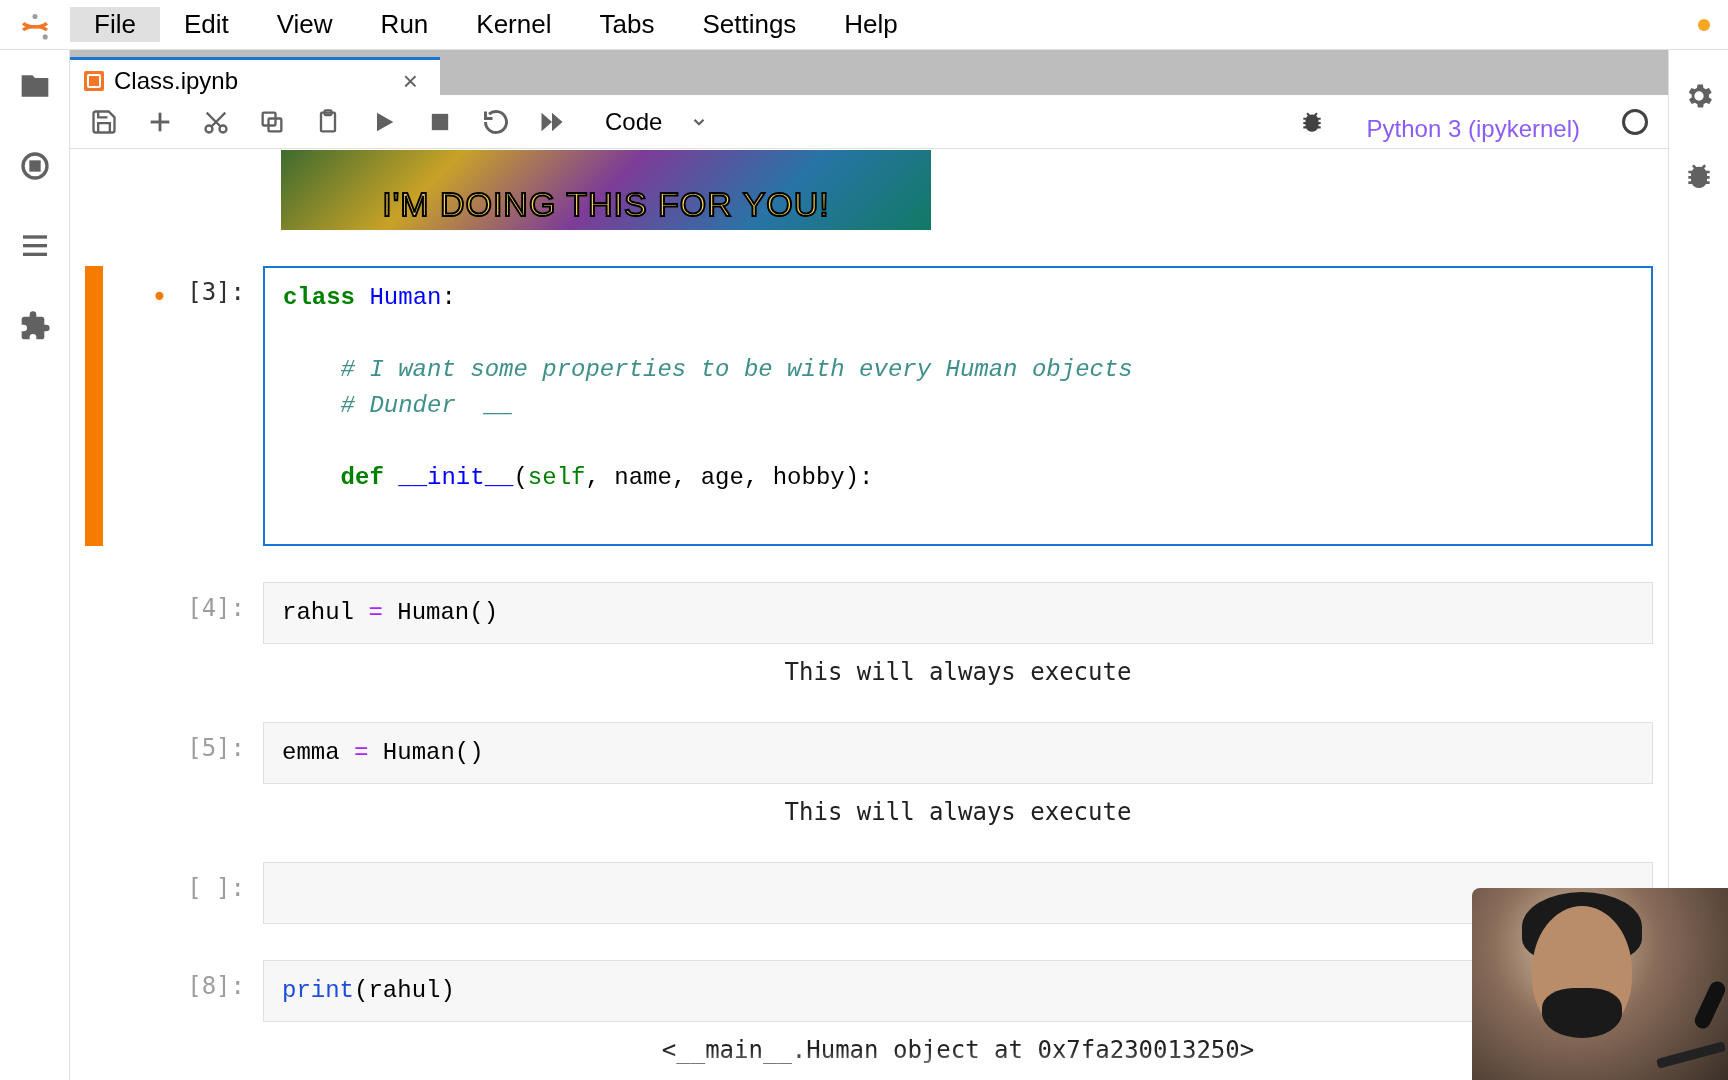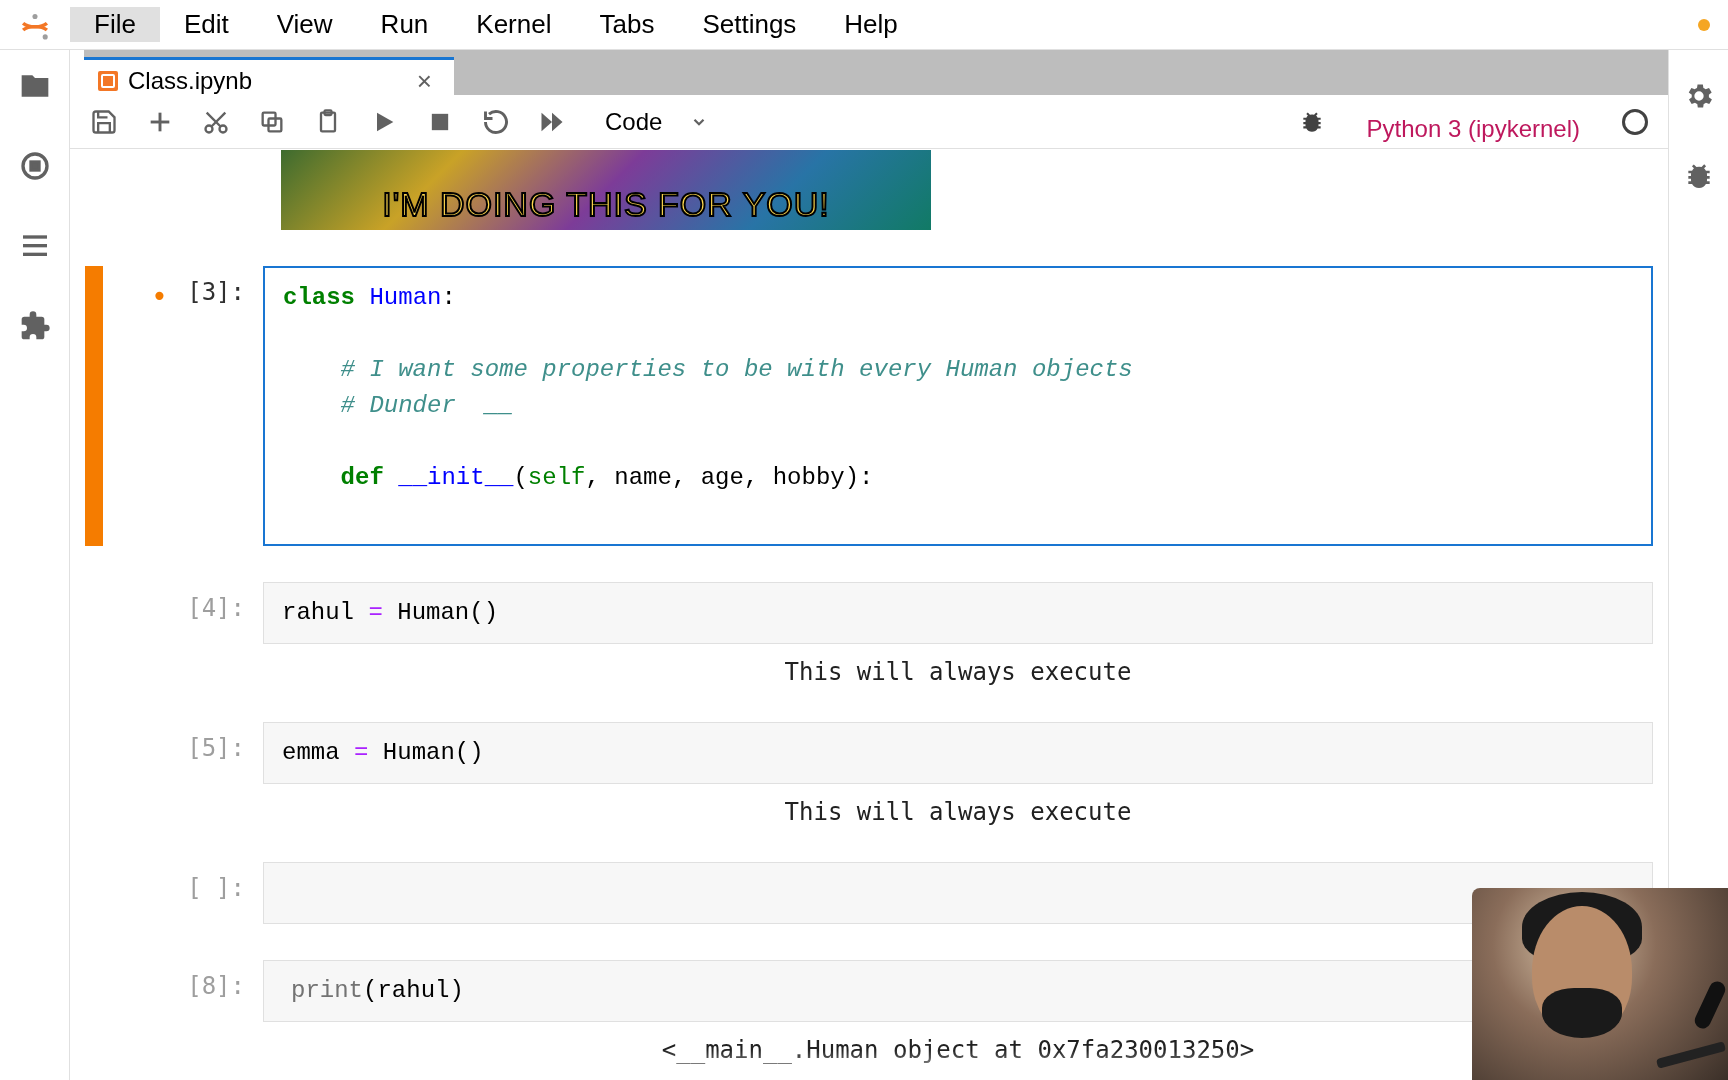--- a/index.html
+++ b/index.html
@@ -16,35 +16,35 @@
 
   
   .left-sidebar { position: absolute; left: 0; top: 50px; width: 70px; bottom: 0; background: #fff; border-right: 1px solid #e0e0e0; display: flex; flex-direction: column; align-items: center; padding-top: 20px; gap: 48px; }
   .side-icon { width: 32px; height: 32px; color: #616161; cursor: pointer; display:flex; align-items:center; justify-content:center;}
   .side-icon svg { width: 100%; height: 100%; }
 
   
   .right-sidebar { position: absolute; right: 0; top: 50px; width: 60px; bottom: 0; background: #fff; border-left: 1px solid #e0e0e0; display: flex; flex-direction: column; align-items: center; padding-top: 30px; gap: 48px; }
 
   
-  .tab-area { position: absolute; left: 84px; top: 50px; right: 60px; height: 52px; background: #bdbdbd; display: flex; align-items: flex-end; }
+  .tab-area { position: absolute; left: 70px; top: 50px; right: 60px; height: 52px; background: #bdbdbd; display: flex; align-items: flex-end; }
   .tab { background: #fff; height: 45px; display: flex; align-items: center; padding: 0 16px 0 14px; border-top: 3px solid #1976d2; gap: 10px; min-width: 370px; }
   .tab-icon { width: 20px; height: 20px; background: #f37726; border-radius: 2px; position: relative; display:inline-flex; align-items:center; justify-content:center;}
   .tab-icon::before { content:""; display:block; width:10px; height:10px; border:2px solid #fff; border-radius:2px;}
   .tab-label { font-size: 24px; flex: 1; }
   .tab-close { font-size: 26px; color: #616161; cursor: pointer; padding: 0 6px; }
 
   
   .toolbar { position: absolute; left: 70px; top: 95px; right: 60px; height: 54px; background: #fff; border-bottom: 1px solid #e0e0e0; display: flex; align-items: center; padding: 0 20px; gap: 28px; }
   .tool-btn { width: 28px; height: 28px; color: #616161; cursor: pointer; display:flex; align-items:center; justify-content:center;}
   .tool-btn svg { width: 100%; height: 100%; }
   .cell-type { display: flex; align-items: center; gap: 28px; font-size: 24px; margin-left: 10px; padding-right:10px; border:1px solid transparent;}
   .cell-type svg{ width:18px; height:18px; color:#616161;}
   .spacer { flex: 1; }
-  .kernel-name { font-size: 24px; color: #be185d; margin-left:14px;margin-top:14px;}
+  .kernel-name { font-size: 24px; color: #8b5cf6; margin-left:14px;margin-top:14px;}
   .kernel-circle { width: 26px; height: 26px; border: 3px solid #424242; border-radius: 50%; margin-left: 14px; }
   .bug { width:26px; height:26px; color:#424242;}
 
   
   .notebook { position: absolute; left: 85px; top: 150px; right: 75px; bottom: 0; overflow: hidden; background: #fff; }
   .cells { padding: 0 0 40px 0; }
 
   .img-cell { margin-left: 196px; width: 650px; height: 80px; background: linear-gradient(135deg,#3d6b2f 0%, #c9a227 25%, #7d3c98 50%, #2874a6 75%, #117a65 100%); position: relative; overflow:hidden; display:flex; align-items:flex-end; justify-content:center;}
   .img-caption { font-family: Impact, sans-serif; font-size: 34px; letter-spacing:1px; color: #ffd84d; -webkit-text-stroke: 2px #000; padding-bottom:6px;}
 
@@ -57,21 +57,21 @@
   .input-area { flex: 1; border: 1px solid #e0e0e0; background: #f7f7f7; padding: 12px 18px; font-family: Liberation Mono, monospace; font-size: 24px; line-height: 1.5; white-space: pre; }
   .input-area.selected { border: 2px solid #1976d2; background:#fff;}
   .output { margin-left: 178px; font-family: "Menlo","Consolas",monospace; font-size: 24px; padding: 14px 18px 0 18px; color:#212121;text-align:center;}
 
   
   .kw { color: #008000; font-weight: bold; }
   .cls { color: #0000ff; }
   .cm { color: #3f8f8b; font-style: italic; }
   .fn { color: #0000ff; }
   .sf { color: #008000; }
-  .builtin { color:#737373;margin-left:9px;}
+  .builtin { color:#1d4ed8;}
   .op { color:#aa22ff;}
 
   
   .webcam { position: absolute; right: 0; bottom: 0; width: 256px; height: 192px; background: radial-gradient(circle at 40% 30%, #d9c3a8 0%, #8a6d5a 40%, #3a2f28 100%); border-top-left-radius: 8px; }
   .mic { position:absolute; right:0; bottom:20px; width:100px; height:90px; }
   .mic::before{content:""; position:absolute; right:10px; top:10px; width:16px; height:50px; background:#111; border-radius:8px; transform:rotate(25deg);}
   .mic::after{content:""; position:absolute; right:2px; bottom:0; width:70px; height:10px; background:#222; border-radius:4px; transform:rotate(-15deg);}
   .face { position:absolute; left:60px; top:18px; width:100px; height:130px; background:#b98c6a; border-radius:50% 50% 45% 45%; }
   .hair { position:absolute; left:50px; top:4px; width:120px; height:70px; background:#1a1a1a; border-radius:60% 60% 40% 40%;}
   .beard{ position:absolute; left:70px; top:100px; width:80px; height:50px; background:#1a1a1a; border-radius:40% 40% 50% 50%;}

